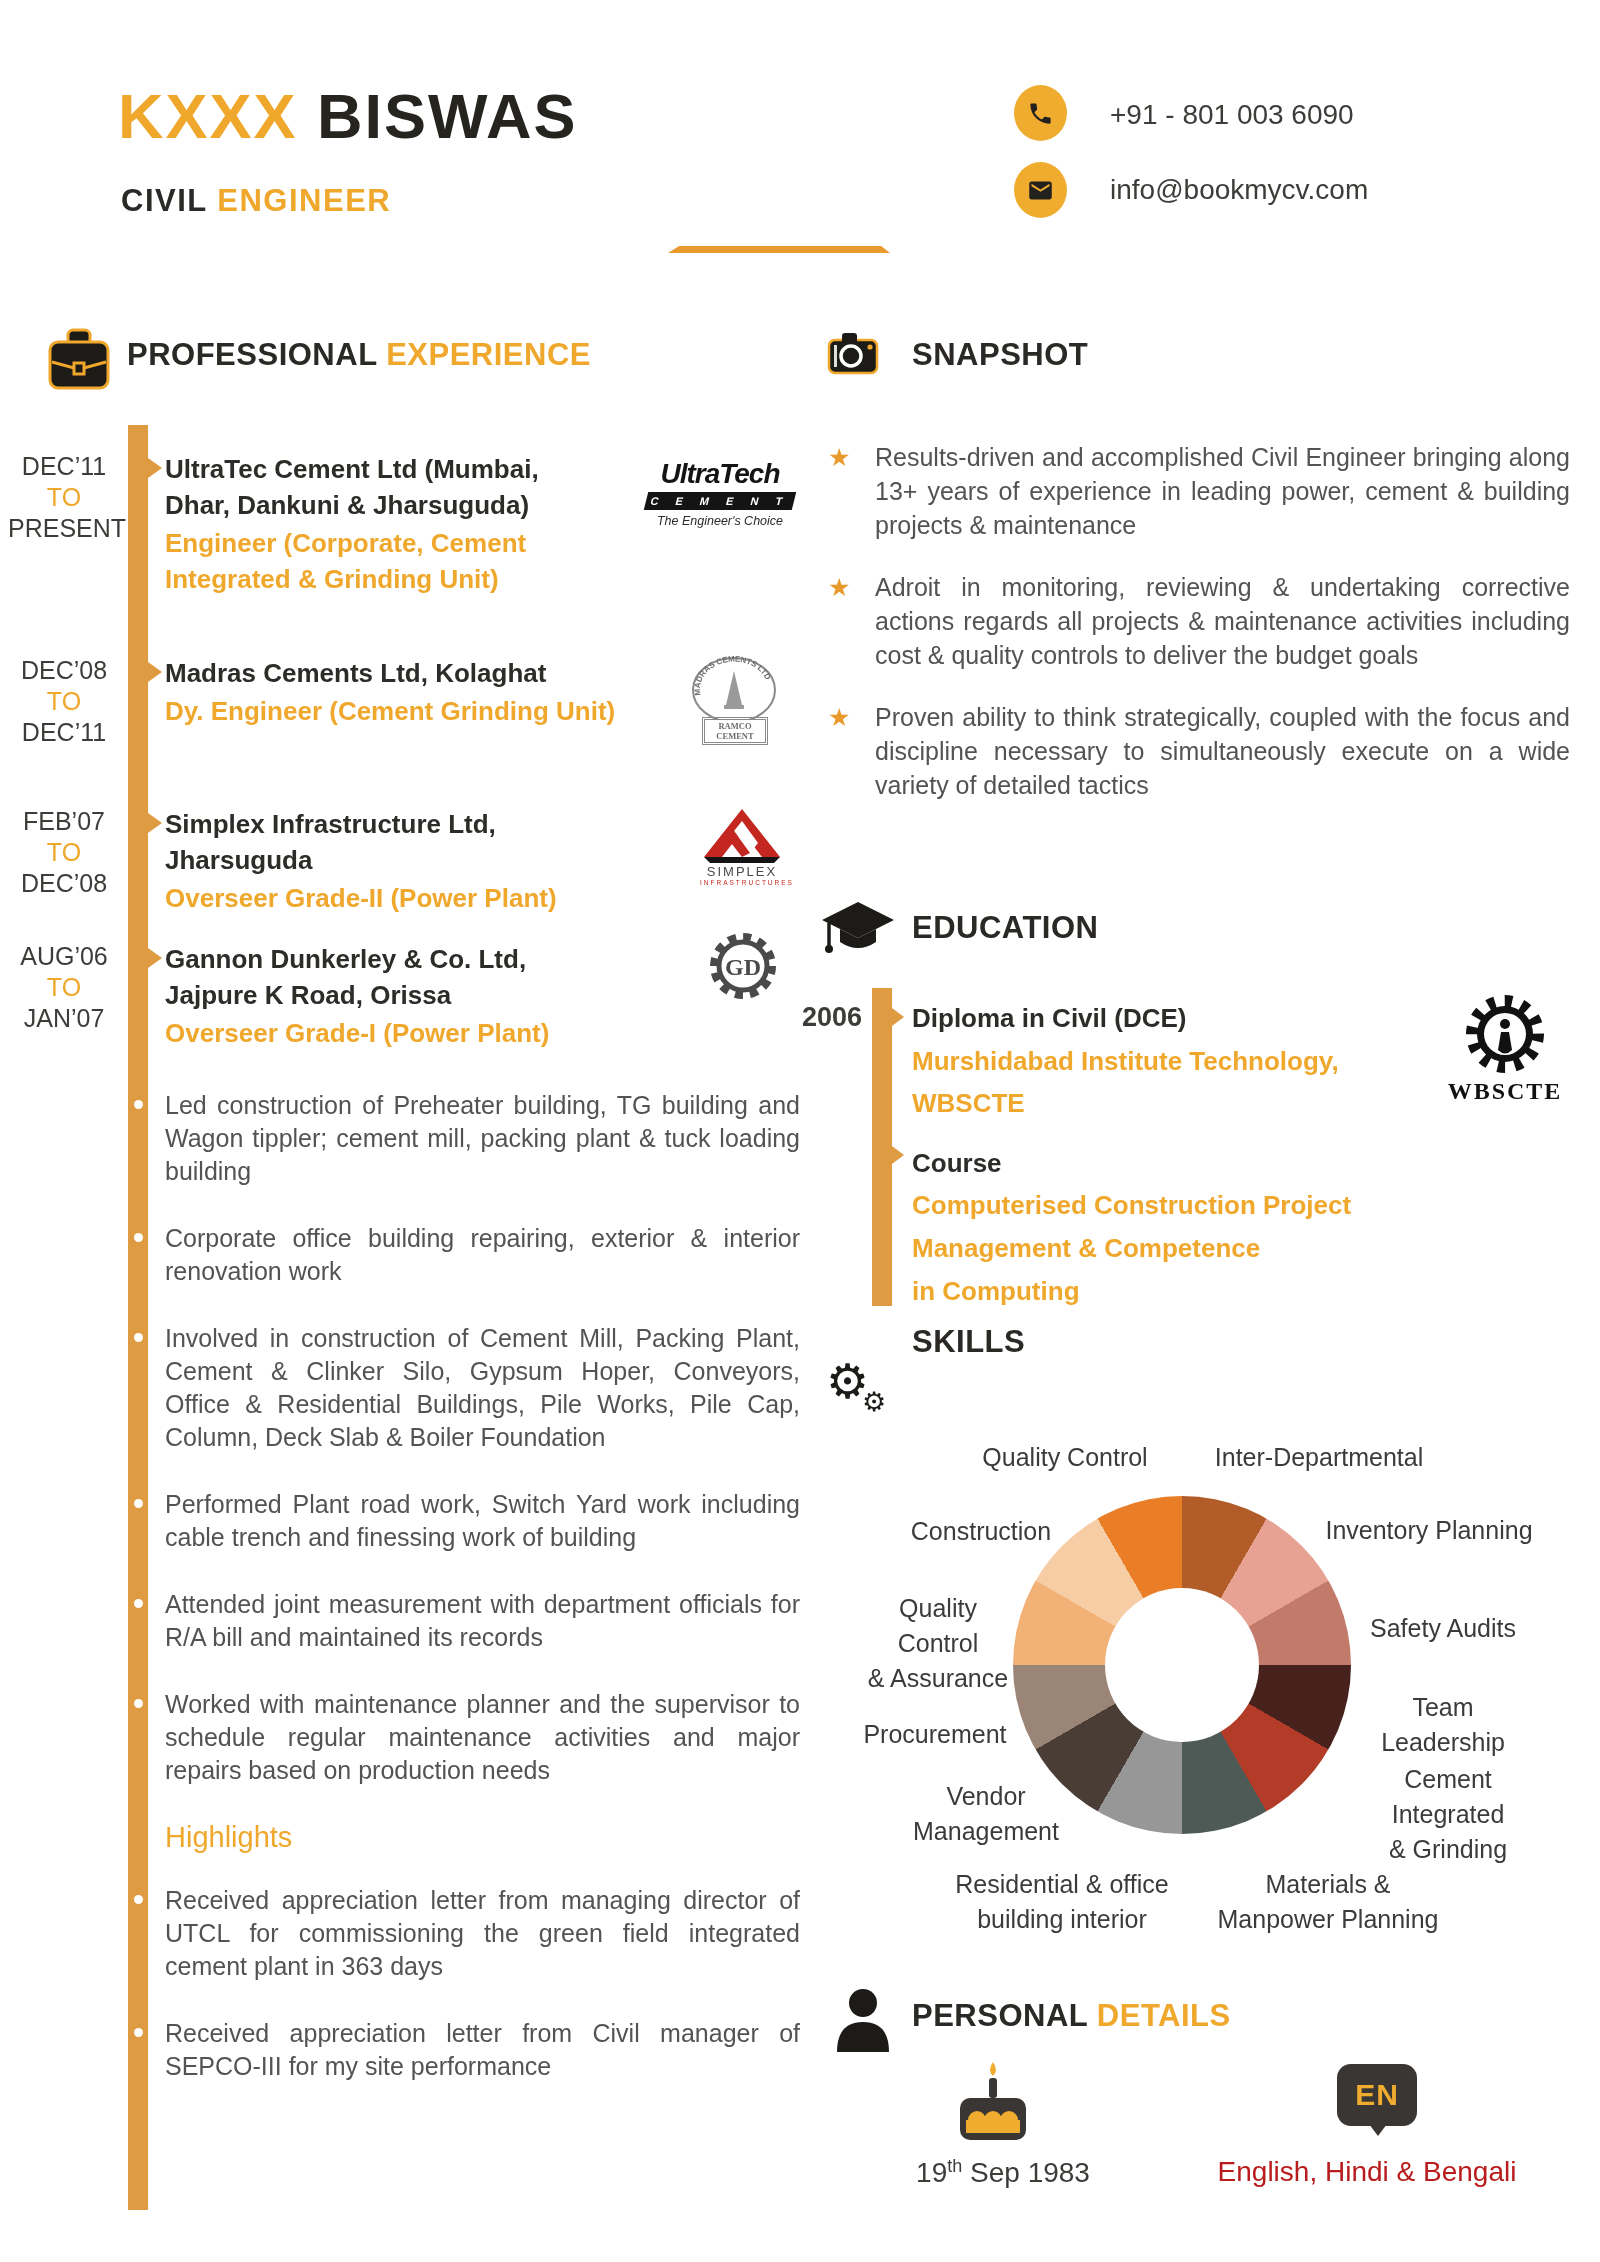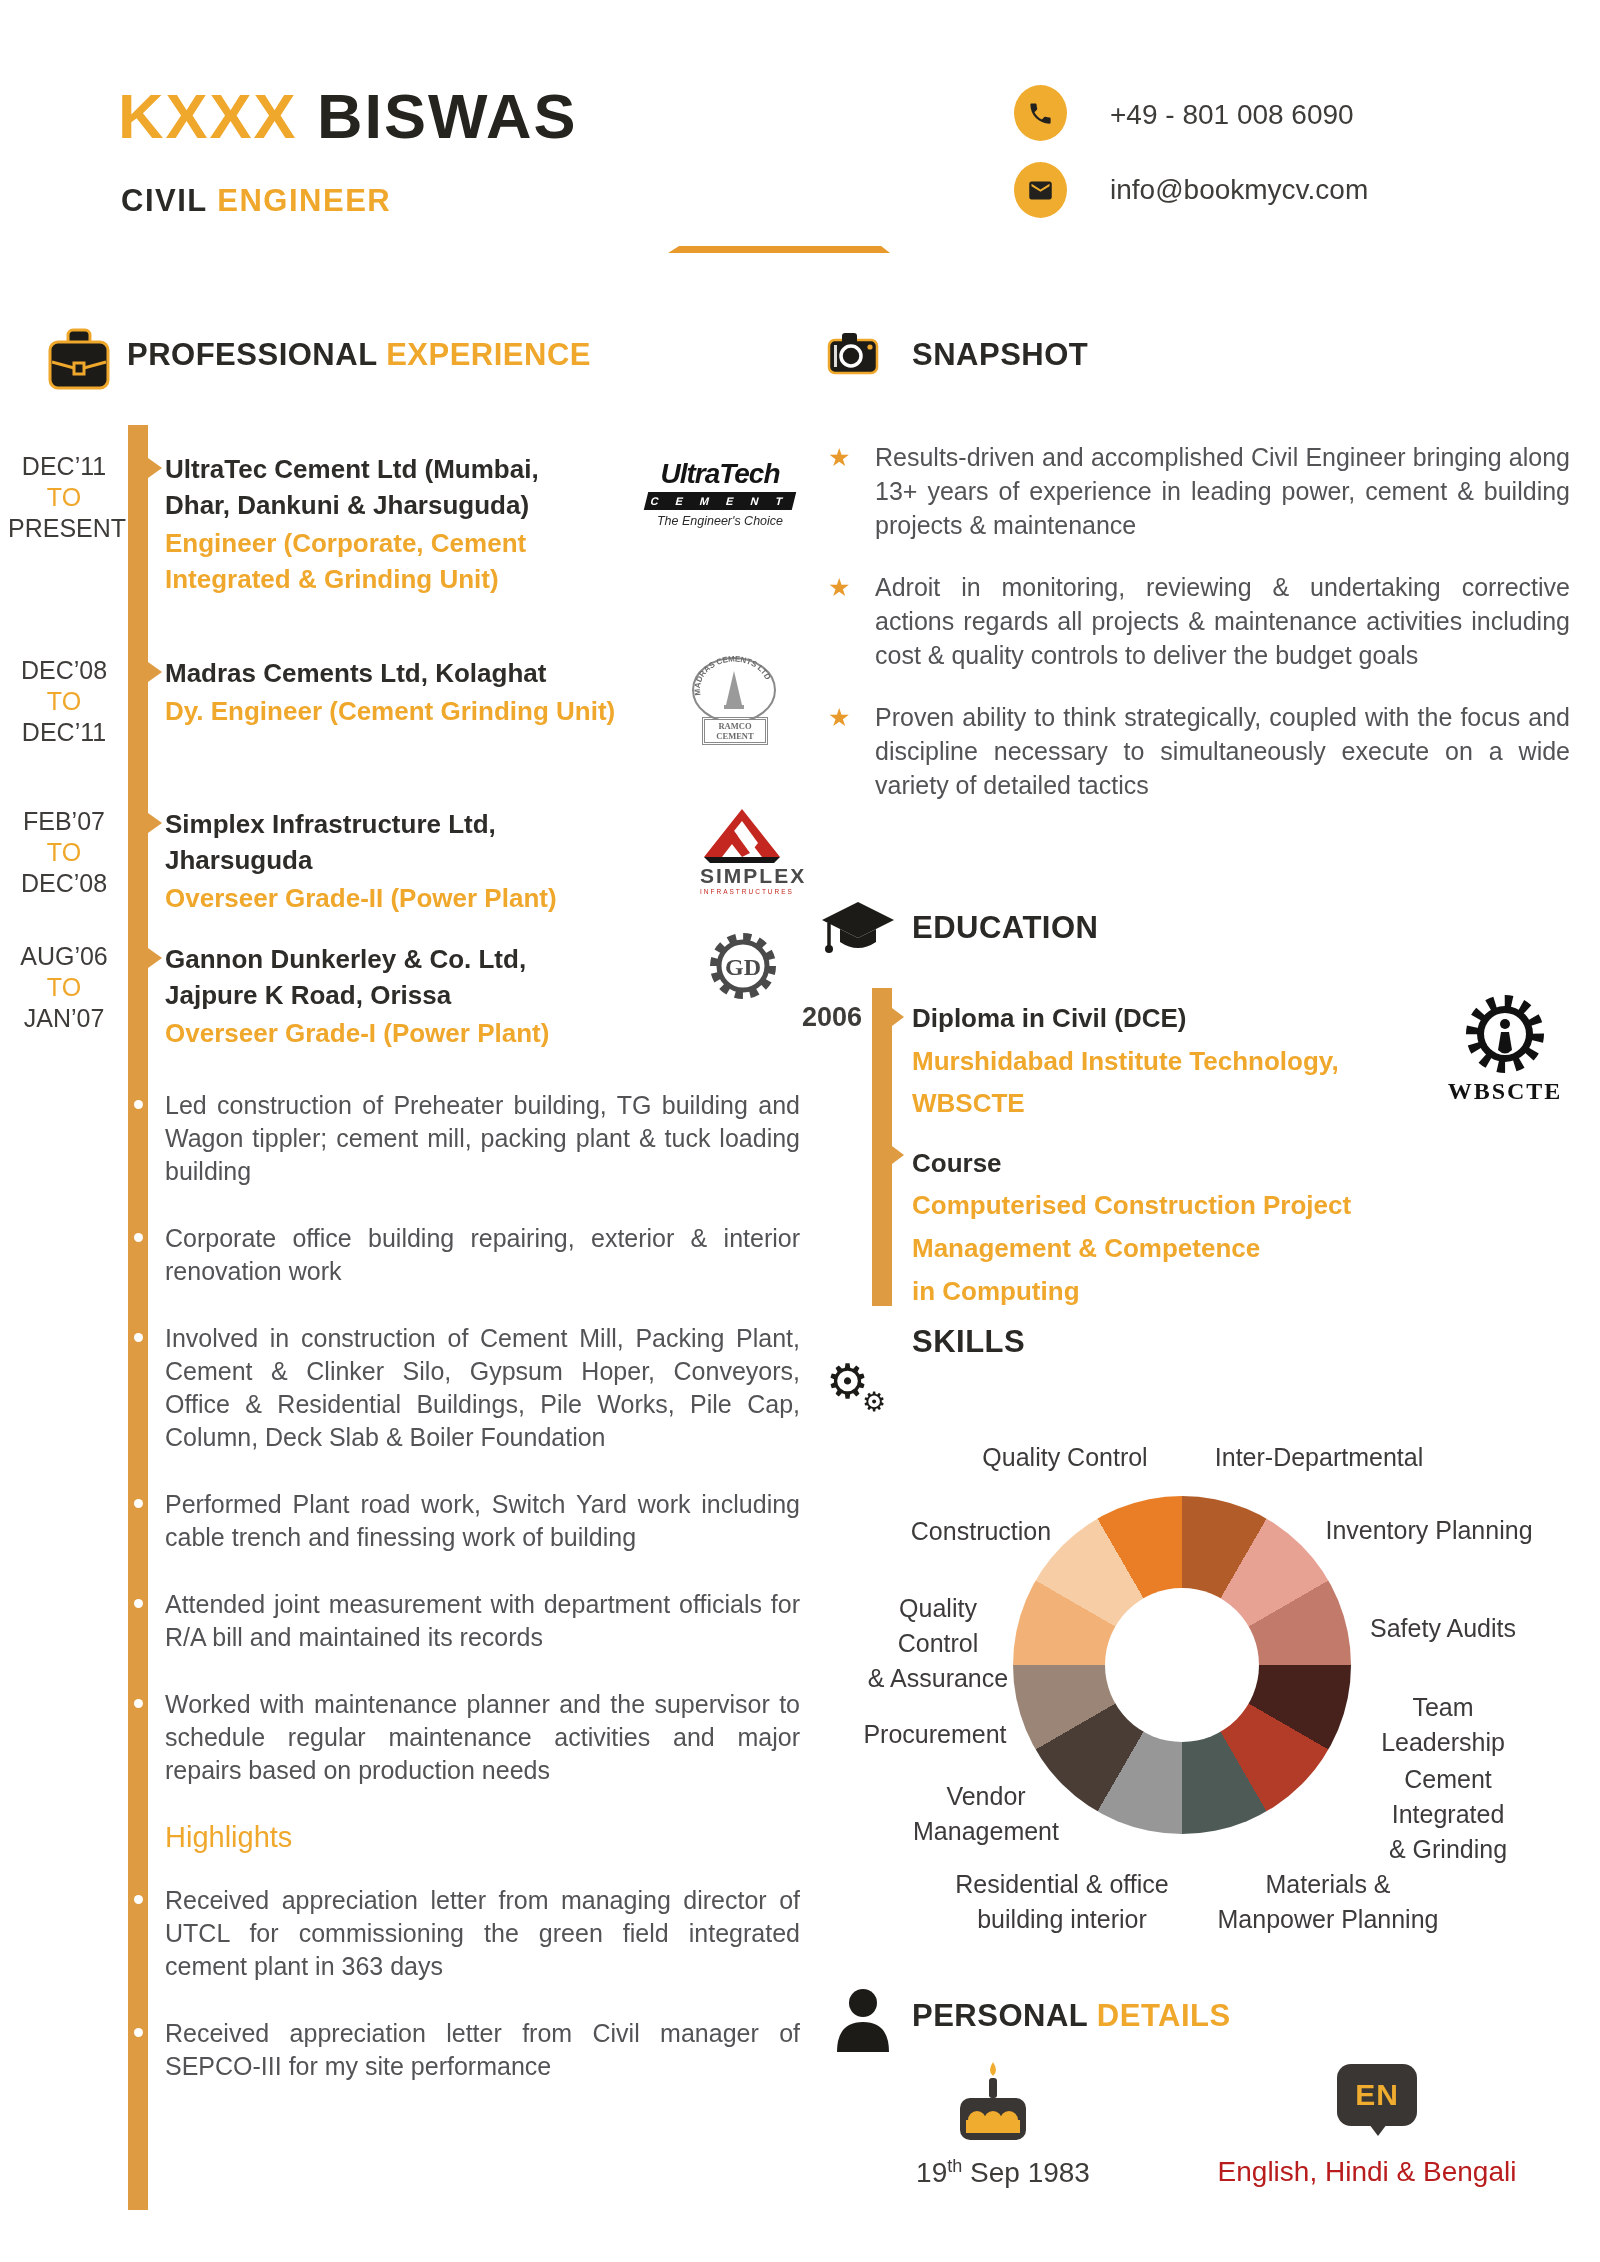--- a/index.html
+++ b/index.html
@@ -119,21 +119,21 @@
   .lg-ultratech .l1 { font-style:italic; font-weight:700; font-size:28px; color:#141414; letter-spacing:-1px; }
   .lg-ultratech .band { margin:2px auto 0; width:148px; height:18px; background:#141414;
       transform:skewX(-14deg); color:#fff; font-size:11px; font-weight:700; letter-spacing:7px;
       display:flex; align-items:center; justify-content:center; }
   .lg-ultratech .tag { font-style:italic; font-size:12.5px; color:#2a2a2a; margin-top:4px; }
   .lg-madras { left:562px; top:230px; width:90px; text-align:center; }
   .lg-madras .box { margin:-6px auto 12px; width:62px; border:1px solid #8a8a8a; outline:1px solid #8a8a8a;
       outline-offset:1px; background:#fff; font-size:8.5px; font-weight:700; color:#6b6b6b;
       font-family:"Liberation Serif", serif; padding:1px 0; position:relative; }
   .lg-simplex { left:572px; top:382px; width:84px; text-align:center; }
-  .lg-simplex .nm { font-size:21px; font-weight:700; color:#4a4a4a; letter-spacing:2px; margin-top:1px; }
+  .lg-simplex .nm { font-size:13px; font-weight:400; color:#4a4a4a; letter-spacing:2px; margin-top:1px; }
   .lg-simplex .sub { font-size:6.5px; color:#c4271f; letter-spacing:2px; }
   .lg-gd { left:580px; top:506px; }
 
   svg { display:block; }
 </style>
 </head>
 <body>
 
 <div class="abs name">
   <span class="accent">KXXX</span>
@@ -143,21 +143,21 @@
   <span class="dark">CIVIL</span>
   <span class="accent">ENGINEER</span>
 </div>
 <div class="abs divider"></div>
 
 <div class="abs contact-circle c-phone">
   <svg width="27" height="27" viewBox="0 0 24 24">
       <path fill="#23211e" d="M6.62 10.79c1.44 2.83 3.76 5.14 6.59 6.59l2.2-2.21c.27-.27.67-.36 1.02-.24 1.12.37 2.33.57 3.57.57.55 0 1 .45 1 1V20c0 .55-.45 1-1 1-9.39 0-17-7.61-17-17 0-.55.45-1 1-1h3.5c.55 0 1 .45 1 1 0 1.25.2 2.45.57 3.57.11.35.03.74-.25 1.02l-2.2 2.2z"></path>
     </svg>
 </div>
-<div class="abs contact-text t-phone">+49 - 801 008 6090</div>
+<div class="abs contact-text t-phone">+91 - 801 003 6090</div>
 <div class="abs contact-circle c-mail">
   <svg width="27" height="27" viewBox="0 0 24 24">
       <path fill="#23211e" d="M20 4H4c-1.1 0-2 .9-2 2v12c0 1.1.9 2 2 2h16c1.1 0 2-.9 2-2V6c0-1.1-.9-2-2-2zm0 4.2-8 5-8-5V6l8 5 8-5v2.2z"></path>
     </svg>
 </div>
 <div class="abs contact-text t-mail">info@bookmycv.com</div>
 
 <div class="abs exp-icon">
   <svg width="66" height="68" viewBox="0 0 66 68">
     <rect x="22" y="4" width="22" height="18" rx="5" fill="#1d1b18" stroke="#EFA72C" stroke-width="3"></rect>

